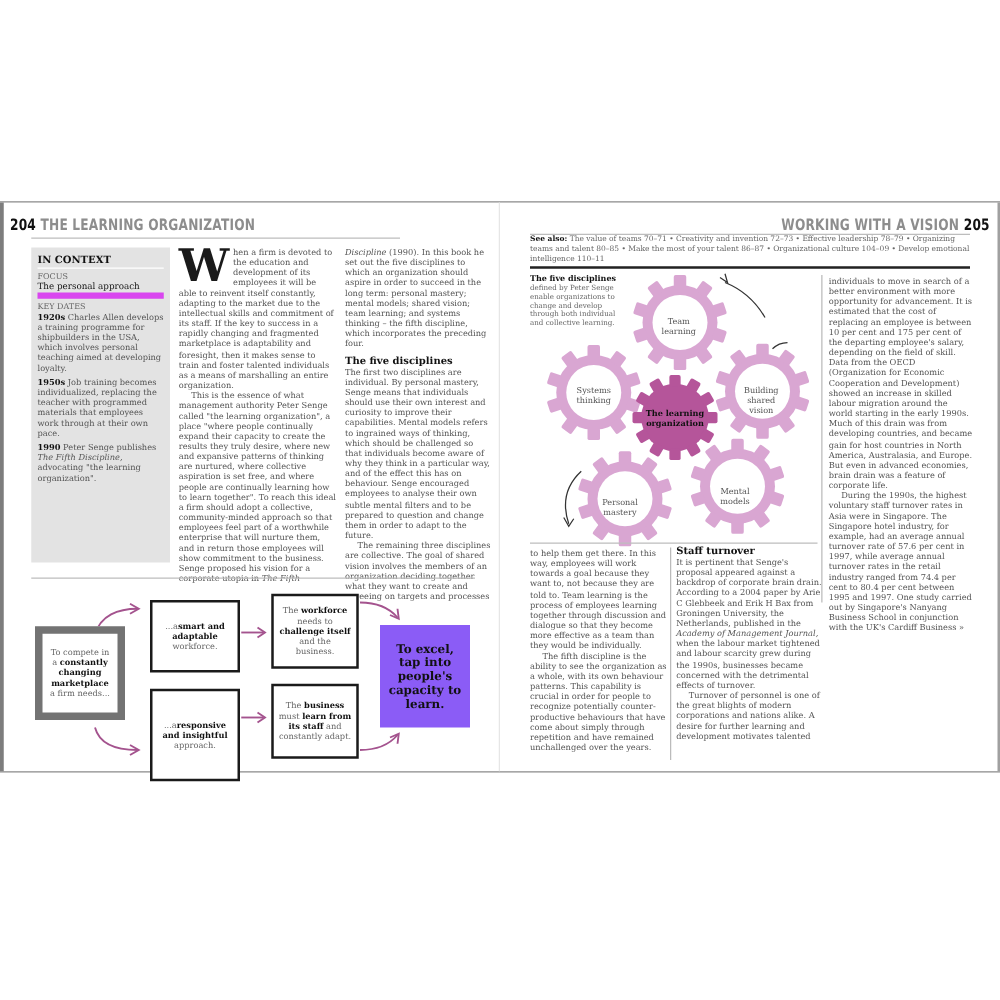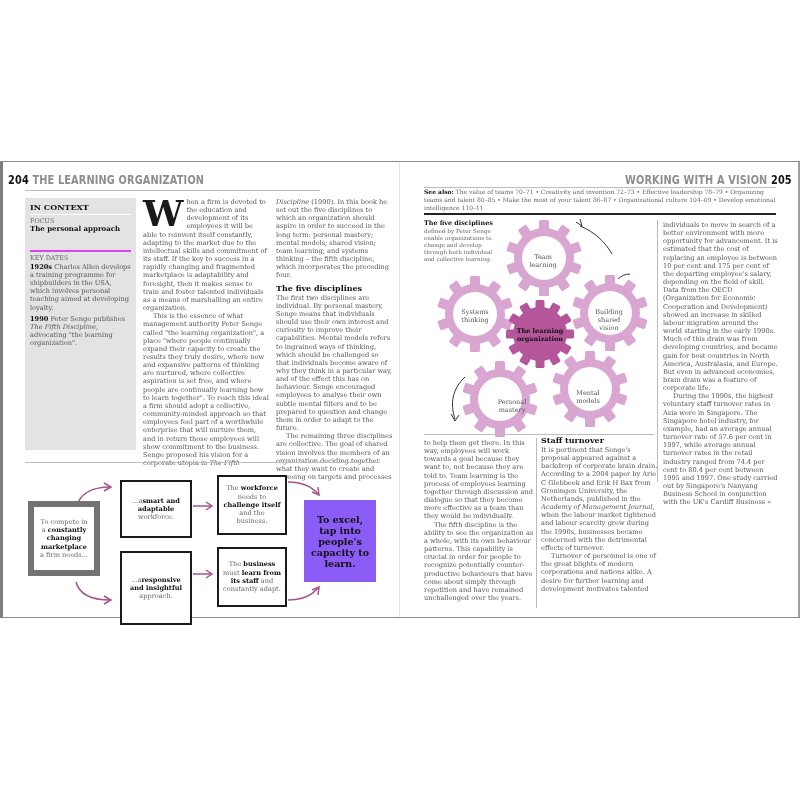--- a/index.html
+++ b/index.html
@@ -11,21 +11,21 @@
   .pghead{position:absolute;top:10px;font-family:"DejaVu Sans",sans-serif;font-weight:bold;font-size:12.5px;letter-spacing:0.2px;white-space:nowrap;transform:scaleX(0.78);}
   .pghead .num{color:#111;}
   .pghead .ttl{color:#8d8d8d;}
   .lefthead{left:8px;transform-origin:left top;}
   .righthead{right:8px;transform-origin:right top;}
   .rule{position:absolute;height:1px;background:#bdbdbd;}
   .thickrule{position:absolute;height:2px;background:#222;}
   .ctx{position:absolute;left:25px;top:36px;width:111px;height:252px;background:#e3e3e3;padding:4px 5px;box-sizing:border-box;font-size:6.6px;line-height:8.2px;color:#555;}
   .ctx .h{font-weight:bold;color:#111;font-size:8px;line-height:10px;border-bottom:1px solid #fff;padding-bottom:2px;margin-bottom:2px;}
   .ctx .lbl{color:#666;font-size:6.4px;margin-top:1px;}
-  .ctx .focus{font-weight:bold;color:#111;font-size:7px;border-bottom:2px solid #d946ef;padding-bottom:17px;margin-bottom:2px;}
+  .ctx .focus{font-weight:normal;color:#111;font-size:7px;border-bottom:5px solid #d946ef;padding-bottom:1px;margin-bottom:2px;}
   .ctx p{margin:0 0 3px 0;}
   .ctx b{color:#111;text-align:center;}
   .col{position:absolute;font-size:6.6px;line-height:8.15px;color:#555;text-align:left;}
   .col p{margin:0;text-indent:10px;}
   .col p.first{text-indent:0;}
   .col h4{margin:3px 0 1px 0;font-size:8px;line-height:10px;color:#111;}
   .drop{float:left;font-family:"DejaVu Serif",serif;font-weight:bold;font-size:36px;line-height:28px;color:#1a1a1a;margin:1px 3px 0 0;}
   .seealso{position:absolute;left:424px;top:26px;width:352px;font-size:6px;line-height:8px;color:#666;}
   .seealso b{color:#111;}
   .caption{position:absolute;left:424px;top:58px;width:70px;font-size:5.7px;line-height:7px;color:#666;}
@@ -55,20 +55,21 @@
     <span class="ttl">THE LEARNING ORGANIZATION</span>
   </div>
   <div class="rule" style="left:25px;top:28px;width:295px;"></div>
 
   <div class="ctx">
     <div class="h">IN CONTEXT</div>
     <div class="lbl">FOCUS</div>
     <div class="focus">The personal approach</div>
     <div class="lbl">KEY DATES</div>
     <p><b>1920s</b> <span>Charles Allen develops a training programme for shipbuilders in the USA, which involves personal teaching aimed at developing loyalty.</span></p>
+    <p><b>1950s</b> <span>Job training becomes individualized, replacing the teacher with programmed materials that employees work through at their own pace.</span></p>
     <p><b>1990</b> <span>Peter Senge publishes</span> <i>The Fifth Discipline,</i> <span>advocating "the learning organization".</span></p>
   </div>
 
   <div class="col" style="left:143px;top:36px;width:126px;">
     <p class="first"><span class="drop">W</span><span>hen a firm is devoted to the education and development of its employees it will be able to reinvent itself constantly, adapting to the market due to the intellectual skills and commitment of its staff. If the key to success in a rapidly changing and fragmented marketplace is adaptability and foresight, then it makes sense to train and foster talented individuals as a means of marshalling an entire organization.</span></p>
     <p><span>This is the essence of what management authority Peter Senge called "the learning organization", a place "where people continually expand their capacity to create the results they truly desire, where new and expansive patterns of thinking are nurtured, where collective aspiration is set free, and where people are continually learning how to learn together". To reach this ideal a firm should adopt a collective, community-minded approach so that employees feel part of a worthwhile enterprise that will nurture them, and in return those employees will show commitment to the business. Senge proposed his vision for a corporate utopia in</span> <i>The Fifth</i></p>
   </div>
 
   <div class="col" style="left:276px;top:36px;width:118px;">
     <p class="first"><i>Discipline</i> <span>(1990). In this book he set out the five disciplines to which an organization should aspire in order to succeed in the long term: personal mastery; mental models; shared vision; team learning; and systems thinking – the fifth discipline, which incorporates the preceding four.</span></p>
@@ -176,21 +177,21 @@
       <path d="M150 12 C 165 18, 175 28, 182 40"></path>
         <path d="M146 8 L152 12 L150 5"></path>
       <path d="M200 60 C 195 60, 191 62, 188 65"></path>
       <path d="M35 163 C 22 175, 20 190, 25 205"></path>
         <path d="M21 200 L25 207 L29 201"></path>
     </g>
   </svg>
   <div class="gearlabel" style="left:527px;top:91px;width:32px;">Team learning</div>
   <div class="gearlabel" style="left:592px;top:146px;width:34px;">Building shared vision</div>
   <div class="gearlabel" style="left:573px;top:227px;width:30px;">Mental models</div>
-  <div class="gearlabel" style="left:495px;top:236px;width:34px;">Personal mastery</div>
+  <div class="gearlabel" style="left:479px;top:236px;width:34px;">Personal mastery</div>
   <div class="gearlabel" style="left:457px;top:146px;width:36px;">Systems thinking</div>
   <div class="gearlabel" style="left:515px;top:165px;width:50px;font-weight:bold;color:#111;font-size:6.5px;">The learning organization</div>
 
   <div style="position:absolute;left:657px;top:58px;width:1px;height:262px;background:#bbb;"></div>
   <div class="rule" style="left:424px;top:272px;width:230px;"></div>
   <div style="position:absolute;left:536px;top:276px;width:1px;height:170px;background:#bbb;"></div>
 
   <div class="col" style="left:424px;top:277px;width:110px;">
     <p class="first">to help them get there. In this way, employees will work towards a goal because they want to, not because they are told to. Team learning is the process of employees learning together through discussion and dialogue so that they become more effective as a team than they would be individually.</p>
     <p>The fifth discipline is the ability to see the organization as a whole, with its own behaviour patterns. This capability is crucial in order for people to recognize potentially counter-productive behaviours that have come about simply through repetition and have remained unchallenged over the years.</p>

